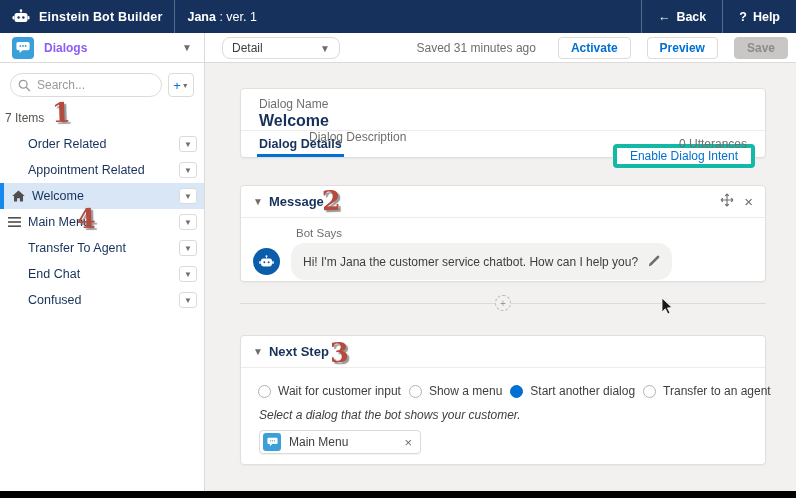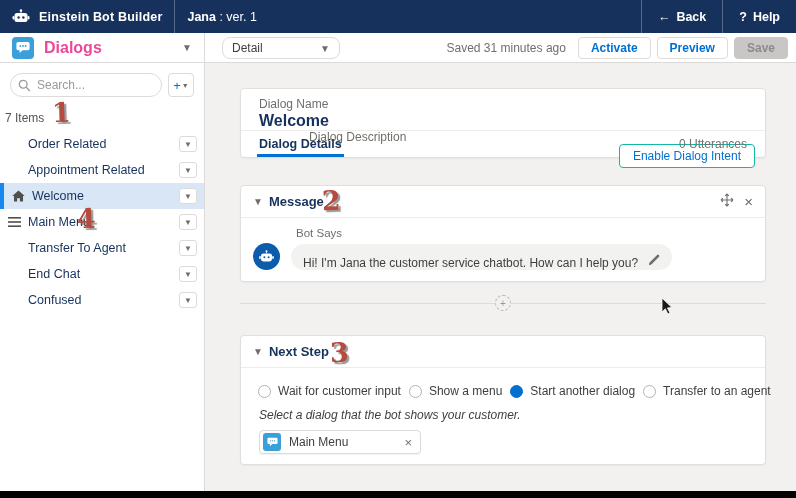--- a/index.html
+++ b/index.html
@@ -16,72 +16,72 @@
   .nav-bot { font-size:12.5px; }
   .nav-bot b { font-weight:bold; }
   .nav-right { position:absolute; right:0; top:0; height:33px; display:flex; align-items:center; }
   .nav-btn { display:flex; align-items:center; gap:6px; height:33px; padding:0 16px; font-size:12.5px; font-weight:bold; color:#fff; background:transparent; border:none; cursor:pointer; }
   .nav-vr { width:1px; height:33px; background:rgba(255,255,255,.28); }
 
   
   .sidebar { position:absolute; left:0; top:33px; width:205px; height:459px; background:#fff; border-right:1px solid #dddbda; }
   .side-header { height:30px; border-bottom:1px solid #dddbda; display:flex; align-items:center; padding:0 12px; }
   .dialogs-icon { width:22px; height:22px; border-radius:4px; background:#3b9fd9; display:flex; align-items:center; justify-content:center; }
-  .side-header-title { font-size:16px; color:#ec4899; font-weight:bold; margin-left:10px; flex:1; }
+  .side-header-title { font-size:12px; color:#8b5cf6; font-weight:bold; margin-left:10px; flex:1; }
   .chev { color:#706e6b; font-size:10px; }
   .search-row { display:flex; align-items:center; gap:6px; padding:10px 10px 6px 10px; }
   .search-box { flex:1; position:relative; }
   .search-box input { width:100%; height:24px; border:1px solid #dddbda; border-radius:12px; padding:0 8px 0 26px; font-size:12px; color:#3e3e3c; outline:none; font-family:inherit; }
   .search-box input::placeholder { color:#9b9a99; }
   .search-glyph { position:absolute; left:8px; top:5px; }
   .add-btn { width:26px; height:24px; border:1px solid #dddbda; border-radius:4px; background:#fff; color:#0070d2; font-size:13px; display:flex; align-items:center; justify-content:center; gap:1px; cursor:pointer; }
   .add-btn .mini-chev { font-size:7px; color:#706e6b; }
   .items-count { font-size:12px; color:#54534f; padding:8px 0 6px 5px; }
   .side-item { position:relative; height:26px; display:flex; align-items:center; cursor:pointer; }
   .side-label { font-size:12.5px; color:#16325c; }
   .indent { padding-left:28px; }
   .side-item .row-chev { position:absolute; right:7px; top:5px; width:18px; height:16px; border:1px solid #dddbda; border-radius:3px; background:#fff; color:#706e6b; font-size:8px; display:flex; align-items:center; justify-content:center; cursor:pointer; }
   .side-item.selected { background:#d8e6f5; border-left:4px solid #1589ee; }
   .icon-cell { width:28px; display:flex; justify-content:center; align-items:center; }
 
   
   .toolbar { position:absolute; left:205px; top:33px; width:591px; height:30px; background:#fff; border-bottom:1px solid #dddbda; }
   .view-select { position:absolute; left:17px; top:4px; width:118px; height:22px; border:1px solid #dddbda; border-radius:8px; background:#fff; display:flex; align-items:center; padding:0 9px; font-size:12px; color:#3e3e3c; cursor:pointer; }
   .view-select .chev { margin-left:auto; }
-  .toolbar-right { position:absolute; right:8px; top:4px; display:flex; align-items:center; gap:6px; }
+  .toolbar-right { position:absolute; right:8px; top:4px; display:flex; align-items:center; gap:16px; }
   .saved-text { font-size:12px; color:#706e6b; margin-right:6px; }
   .btn { height:22px; padding:0 12px; border:1px solid #dddbda; border-radius:4px; background:#fff; color:#0070d2; font-size:12px; font-weight:bold; cursor:pointer; font-family:inherit; }
   .btn.disabled { background:#c9c7c5; border-color:#c9c7c5; color:#8d8b89; cursor:default; }
 
   
   .card { position:absolute; left:240px; width:526px; background:#fff; border:1px solid #e0dfde; border-radius:4px; box-shadow:0 1px 2px rgba(0,0,0,.04); }
   .card-header { height:32px; display:flex; align-items:center; padding:0 12px; border-bottom:1px solid #ececeb; }
   .sec-chev { color:#706e6b; font-size:10px; margin-right:6px; }
   .sec-title { font-size:13px; font-weight:bold; color:#16325c; }
   .hdr-icons { margin-left:auto; display:flex; align-items:center; gap:10px; }
   .close-x { color:#706e6b; font-size:15px; line-height:1; cursor:pointer; }
 
   
   .dialog-card { top:88px; height:70px; }
   .dc-top { display:flex; padding:8px 10px 0 18px;flex-direction:column; }
   .dc-field-label { font-size:12px; color:#706e6b; }
   .dc-name-val { font-size:16px; font-weight:bold; color:#16325c; margin-top:1px; }
   .dc-desc { margin-left:50px; }
-  .enable-btn { margin-left:auto; height:24px; padding:0 13px; border:1px solid #14b8a6; border-radius:4px; background:#fff; color:#0070d2; font-size:12px; cursor:pointer; font-family:inherit; }
+  .enable-btn { margin-left:auto; height:24px; padding:0 13px; border:4px solid #14b8a6; border-radius:4px; background:#fff; color:#0070d2; font-size:12px; cursor:pointer; font-family:inherit; }
   .dc-tabs { position:absolute; left:0; right:0; bottom:0; height:27px; border-top:1px solid #ececeb; display:flex; align-items:center; padding:0 18px;gap:19px; }
   .tab-active { font-size:12.5px; color:#16325c; font-weight:bold; position:relative; height:100%; display:flex; align-items:center; }
   .tab-active::after { content:""; position:absolute; left:-2px; right:-2px; bottom:0; height:3px; background:#0070d2; }
   .utterances { margin-left:auto; font-size:12px; color:#706e6b; }
 
   
   .message-card { top:185px; height:97px; }
   .bot-says { font-size:11.5px; color:#706e6b; margin:9px 0 4px 55px; }
   .msg-row { display:flex; align-items:center; padding-left:12px; }
   .avatar { width:27px; height:27px; border-radius:50%; background:#0b5cab; display:flex; align-items:center; justify-content:center; flex:none; }
-  .bubble { margin-left:11px; background:#f2f2f1; border-radius:14px; height:26px; display:flex; align-items:flex-end; padding:0 12px; gap:10px; }
+  .bubble { margin-left:11px; background:#f2f2f1; border-radius:14px; height:37px; display:flex; align-items:center; padding:0 12px; gap:10px; }
   .bubble-text { font-size:12px; color:#3e3e3c; }
 
   
   .connector { position:absolute; left:240px; top:303px; width:526px; height:0; border-top:1px solid #dcdbda; }
   .connector-plus { position:absolute; left:495px; top:295px; width:16px; height:16px; border:1px dashed #b8b7b5; border-radius:50%; background:#f2f1f0; color:#9b9a99; font-size:10px; display:flex; align-items:center; justify-content:center; cursor:pointer; }
 
   
   .nextstep-card { top:335px; height:130px; }
   .radio-row { display:flex; align-items:flex-start; gap:4px; padding:16px 0 0 17px; flex-wrap:nowrap; }
   .radio-opt { display:flex; align-items:center; gap:7px; cursor:pointer; margin-right:4px; }

